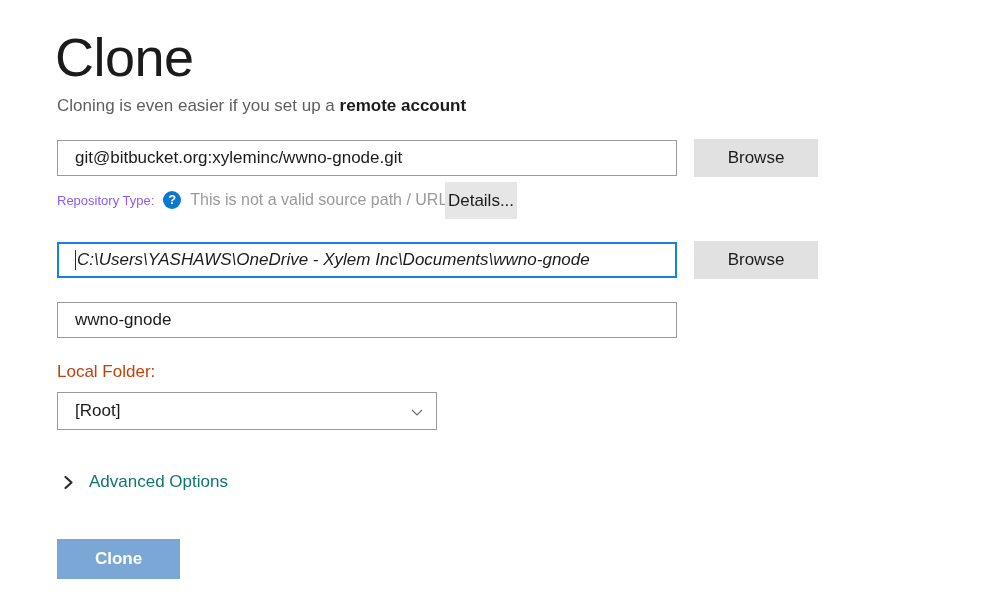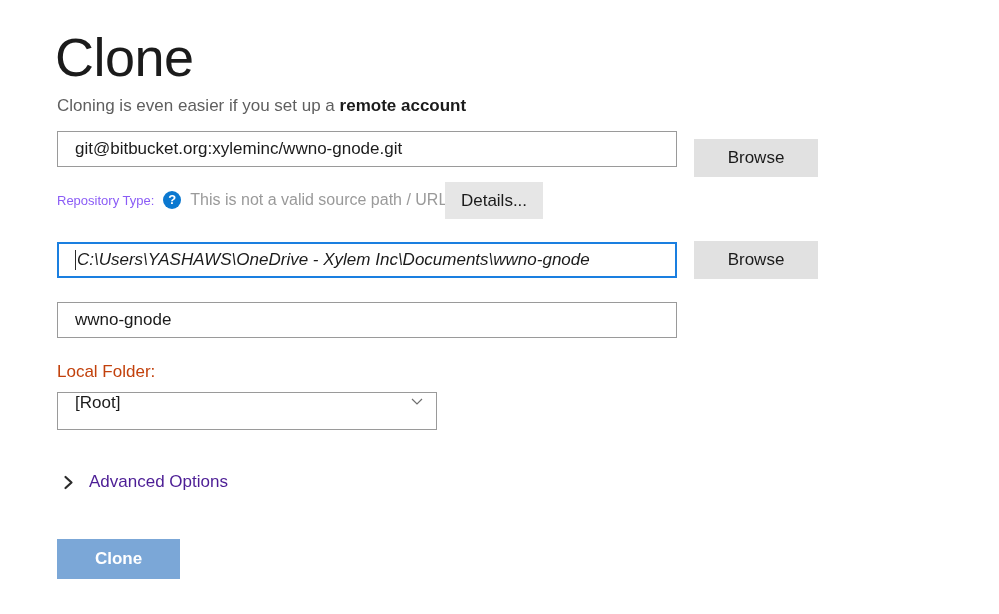--- a/index.html
+++ b/index.html
@@ -72,21 +72,21 @@
     padding-left: 16px;
   }
   .caret {
     display: inline-block;
     width: 1px;
     height: 20px;
     background: #2b2b2b;
     margin-right: 1px;
     flex: 0 0 auto;
   }
-  #source-field  { top: 131px; }
+  #source-field  { top: 140px; }
   #dest-field    { top: 242px; font-style: italic; }
   #name-field    { top: 302px; }
 
   
   .btn-browse {
     position: absolute;
     left: 694px;
     width: 124px;
     height: 38px;
     box-sizing: border-box;
@@ -132,21 +132,21 @@
     cursor: default;
   }
   .repo-warning {
     font-size: 16px;
     color: #9a9a9a;
   }
   .btn-details {
     position: absolute;
     left: 445px;
     top: 182px;
-    width: 98px;
+    width: 72px;
     height: 37px;
     box-sizing: border-box;
     background: #e6e6e6;
     border: 1px solid #e6e6e6;
     display: flex;
     align-items: center;
     justify-content: center;
     font-size: 17px;
     color: #1b1b1b;
     cursor: default;
@@ -164,20 +164,21 @@
   .combo {
     position: absolute;
     left: 57px;
     top: 392px;
     width: 380px;
     height: 38px;
     box-sizing: border-box;
     border: 1px solid #9a9a9a;
     background: #ffffff;
     display: flex;
+    align-items: center;
     padding: 0 12px 0 17px;
     font-size: 17px;
     color: #1b1b1b;
     cursor: default;
   }
   .combo .value { flex: 1 1 auto; white-space: nowrap; overflow: hidden; }
   .chevron-down {
     width: 14px;
     height: 14px;
     flex: 0 0 auto;
@@ -197,21 +198,21 @@
   }
   .chevron-right {
     width: 13px;
     height: 15px;
     flex: 0 0 auto;
     color: #2b2b2b;
     margin-right: 14px;
   }
   .adv-label {
     font-size: 17px;
-    color: #4c1d95;
+    color: #0f766e;
   }
 
   
   .btn-clone {
     position: absolute;
     left: 57px;
     top: 539px;
     width: 123px;
     height: 40px;
     background: #7ba7d7;

